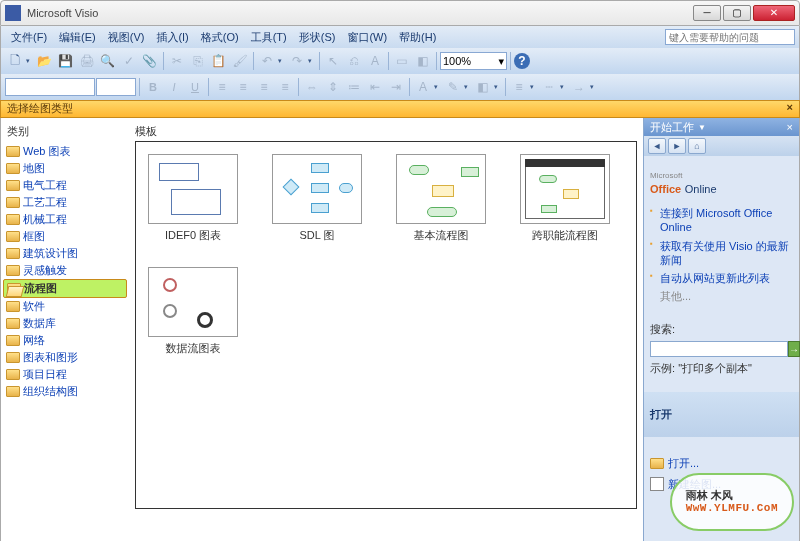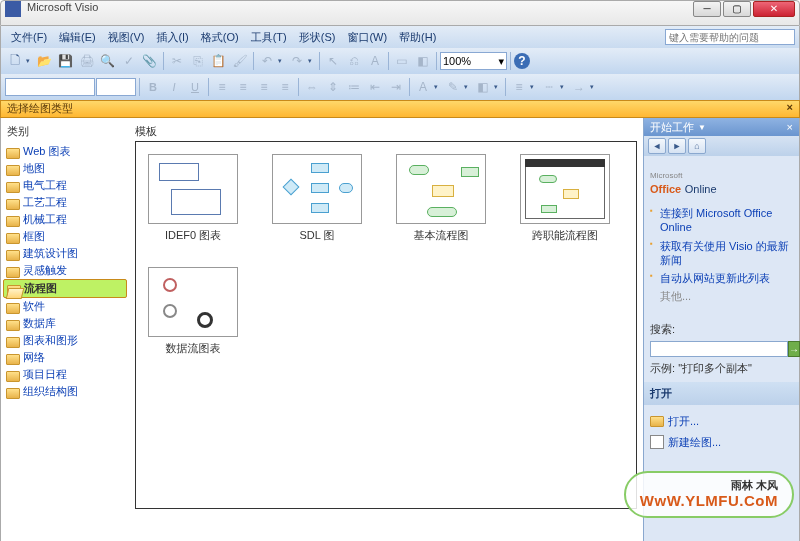--- a/index.html
+++ b/index.html
@@ -1,18 +1,18 @@
 <!DOCTYPE html>
 <html><head>
 <meta charset="utf-8">
 <style>
 * { margin: 0; padding: 0; box-sizing: border-box; font-family: "Microsoft YaHei", Tahoma, sans-serif; font-size: 11px; }
 body { background: #fff; width: 800px; height: 541px; position: relative; overflow: hidden; }
 
-.titlebar { height: 26px; background: linear-gradient(#f7f7f7,#e8e8e8); border: 1px solid #aaa; border-radius: 4px 4px 0 0; display: flex; align-items: flex-start; padding: 0 4px; }
+.titlebar { height: 26px; background: linear-gradient(#f7f7f7,#e8e8e8); border: 1px solid #aaa; border-radius: 4px 4px 0 0; display: flex; align-items: center; padding: 0 4px; }
 .titlebar .app-icon { width: 16px; height: 16px; background: #3b5ba5; margin-right: 6px; }
 .titlebar .title { flex: 1; color: #444; }
 .winbtns { display: flex; gap: 2px; }
 .winbtn { width: 28px; height: 16px; border: 1px solid #888; background: linear-gradient(#f4f4f4,#d8d8d8); font-size: 10px; text-align: center; line-height: 13px; border-radius: 2px; }
 .winbtn.close { background: linear-gradient(#e67,#c23); color: #fff; border-color: #a22; width: 42px; }
 
 .menubar { height: 22px; background: linear-gradient(#e3ecf7,#c9dbf0); border-left: 1px solid #aaa; border-right: 1px solid #aaa; display: flex; align-items: center; padding: 0 4px; }
 .menuitem { padding: 2px 6px; color: #1a3a6e; cursor: default; }
 .helpbox { margin-left: auto; width: 130px; height: 16px; border: 1px solid #89a8d3; background: #fff; padding: 0 3px; color: #999; font-size: 10px; }
 
@@ -26,21 +26,21 @@
 .sizesel { width: 40px; height: 18px; border: 1px solid #89a8d3; background: #fff; }
 
 .header-strip { height: 18px; background: linear-gradient(#ffd86a,#ffb732); border: 1px solid #c88a1a; display: flex; align-items: flex-start; padding: 0 6px; color: #5a3a0a; font-size: 11px; }
 .header-strip .x { margin-left: auto; font-weight: bold; cursor: default; }
 
 .mainrow { display: flex; height: 496px; border-left: 1px solid #aaa; border-right: 1px solid #aaa; }
 
 .catcol { width: 128px; padding: 4px 2px; }
 .catcol .hdr { font-size: 11px; color: #333; padding: 2px 4px; }
 .catlist { margin-top: 2px; }
-.catitem { display: flex; align-items: flex-end; padding: 1px 3px; color: #0b3fb5; cursor: default; gap: 3px; }
+.catitem { display: flex; align-items: center; padding: 1px 3px; color: #0b3fb5; cursor: default; gap: 3px; }
 .catitem.sel { background: #bef264; border: 1px solid #c88a1a; border-radius: 2px; color: #333; font-weight: bold; }
 .folder-icon { width: 14px; height: 11px; background: linear-gradient(#ffe08a,#e8b34a); border: 1px solid #c9952e; border-radius: 1px; position: relative; }
 .folder-icon.open::before { content: ""; position: absolute; left: -1px; top: 2px; width: 14px; height: 9px; background: linear-gradient(#fff3c8,#ffd679); border: 1px solid #c9952e; transform: skewX(-14deg); }
 
 .tmplcol { flex: 1; padding: 4px 6px; }
 .tmplcol .hdr { font-size: 11px; color: #333; padding: 2px 0; }
 .tmplbox { border: 1px solid #333; height: 368px; padding: 12px; display: flex; flex-wrap: wrap; gap: 24px 34px; align-content: flex-start; }
 .tmpl { width: 90px; text-align: center; }
 .thumb { width: 90px; height: 70px; border: 1px solid #999; background: #fff; margin-bottom: 4px; position: relative; }
 .tmpl span { color: #333; font-size: 11px; }
@@ -54,28 +54,28 @@
 .office-logo { font-size: 13px; margin: 4px 0 8px; }
 .office-logo b { color: #d85a1a; }
 .tplinks { list-style: none; }
 .tplinks li { padding: 2px 0 2px 10px; position: relative; color: #0b3fb5; line-height: 1.3; }
 .tplinks li::before { content: "▪"; position: absolute; left: 0; color: #e8a030; font-size: 8px; }
 .tplinks li.muted { color: #888; }
 .tplinks li.muted::before { content: ""; }
 .searchrow { display: flex; margin: 4px 0; }
 .searchrow input { flex: 1; border: 1px solid #8aa8cf; height: 16px; font-size: 10px; padding: 0 2px; }
 .gobtn { width: 18px; height: 16px; background: #6fae4a; color: #fff; border: 1px solid #4a7a2e; font-size: 10px; text-align: center; line-height: 14px; }
-.tpsection { background: linear-gradient(#cfe0f3,#bcd1ea); margin: 6px -6px; padding: 4px 6px; color: #1a3a6e; font-weight: bold; }
+.tpsection { background: linear-gradient(#cfe0f3,#bcd1ea); margin: 16px -6px; padding: 15px 6px; color: #1a3a6e; font-weight: bold; }
 .tpactions { list-style: none; }
 .tpactions li { padding: 3px 0; color: #0b3fb5; display: flex; align-items: center; gap: 4px; }
 
 .statusbar { height: 18px; border: 1px solid #aaa; border-top: 1px solid #8aa8cf; background: linear-gradient(#e3ecf7,#c9dbf0); }
 
-.watermark { position: absolute; right: 6px; bottom: 23px; background: rgba(255,255,255,0.85); border: 2px solid #8c6; border-radius: 40px; padding: 6px 14px; font-size: 15px; font-weight: bold; color: #333; text-align: right; line-height: 1.2; }
-.watermark .url { color: #d85a1a; font-size: 15px; letter-spacing: 0.5px; }
+.watermark { position: absolute; right: 6px; bottom: 10px; background: rgba(255,255,255,0.85); border: 2px solid #8c6; border-radius: 40px; padding: 14px 14px; font-size: 15px; font-weight: bold; color: #333; text-align: left; line-height: 1.2; }
+.watermark .url { color: #d85a1a; font-size: 11px; letter-spacing: 0.5px; font-family: Liberation Mono, monospace; }
 
 
 .th1 { position:absolute; left:10px; top:8px; width:40px; height:18px; border:1px solid #5a7ab0; }
 .th1b { position:absolute; left:22px; top:34px; width:50px; height:26px; border:1px solid #5a7ab0; }
 .th2a { position:absolute; left:12px; top:26px; width:12px; height:12px; border:1px solid #4aa0d0; background:#cfeaf7; transform:rotate(45deg); }
 .th2b { position:absolute; left:38px; top:8px; width:18px; height:10px; border:1px solid #4aa0d0; background:#cfeaf7; }
 .th2c { position:absolute; left:38px; top:28px; width:18px; height:10px; border:1px solid #4aa0d0; background:#cfeaf7; }
 .th2d { position:absolute; left:38px; top:48px; width:18px; height:10px; border:1px solid #4aa0d0; background:#cfeaf7; }
 .th2e { position:absolute; left:66px; top:28px; width:14px; height:10px; border:1px solid #4aa0d0; background:#cfeaf7; border-radius:5px; }
 .th3a { position:absolute; left:12px; top:10px; width:20px; height:10px; border:1px solid #5ab060; background:#d8f0d8; border-radius:5px; }
@@ -240,25 +240,25 @@
         <div class="catitem">
           <span class="folder-icon"></span>
           <span>软件</span>
         </div>
         <div class="catitem">
           <span class="folder-icon"></span>
           <span>数据库</span>
         </div>
         <div class="catitem">
           <span class="folder-icon"></span>
+          <span>网络</span>
+        </div>
+        <div class="catitem">
+          <span class="folder-icon"></span>
           <span>图表和图形</span>
-        </div>
-        <div class="catitem">
-          <span class="folder-icon"></span>
-          <span>网络</span>
         </div>
         <div class="catitem">
           <span class="folder-icon"></span>
           <span>项目日程</span>
         </div>
         <div class="catitem">
           <span class="folder-icon"></span>
           <span>组织结构图</span>
         </div>
       </div>

